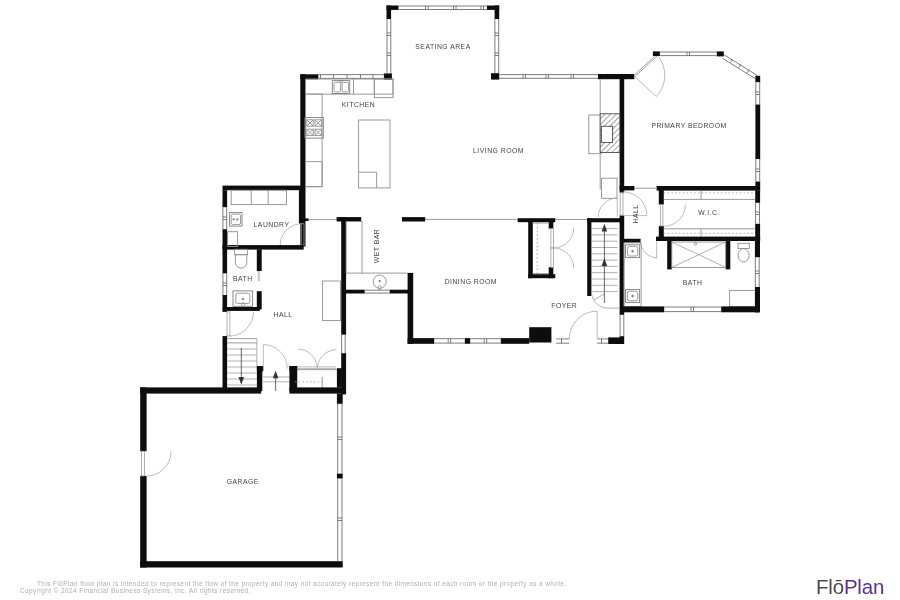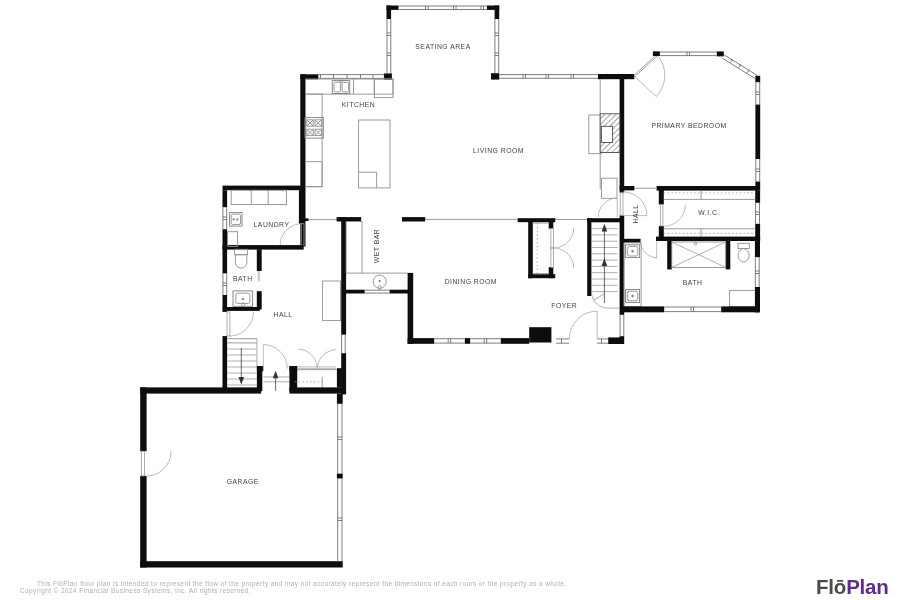--- a/index.html
+++ b/index.html
@@ -623,14 +623,14 @@
 
 <text class="lbl" x="637.8" y="214" text-anchor="middle" transform="rotate(-90 637.8 214)">HALL</text>
 
 <text class="lbl" x="378.8" y="246" text-anchor="middle" transform="rotate(-90 378.8 246)">WET BAR</text>
 </svg>
 
 <div class="ftr" style="left:37px;top:580px">This FlōPlan floor plan is intended to represent the flow of the property and may not accurately represent the dimensions of each room or the property as a whole.</div>
 
 <div class="ftr" style="left:20px;top:587px">Copyright © 2024 Financial Business Systems, Inc. All rights reserved.</div>
 
-<div style="position:absolute;left:816px;top:575px;font-size:20.5px;font-weight:bold;letter-spacing:-0.2px;color:#4a4a4a">Flō<span style="color:#5b2d90">Plan</span></div>
+<div style="position:absolute;left:816px;top:575px;font-size:20.5px;font-weight:normal;letter-spacing:-0.2px;color:#4a4a4a">Flō<span style="color:#5b2d90">Plan</span></div>
 </div>
 
 </body></html>

